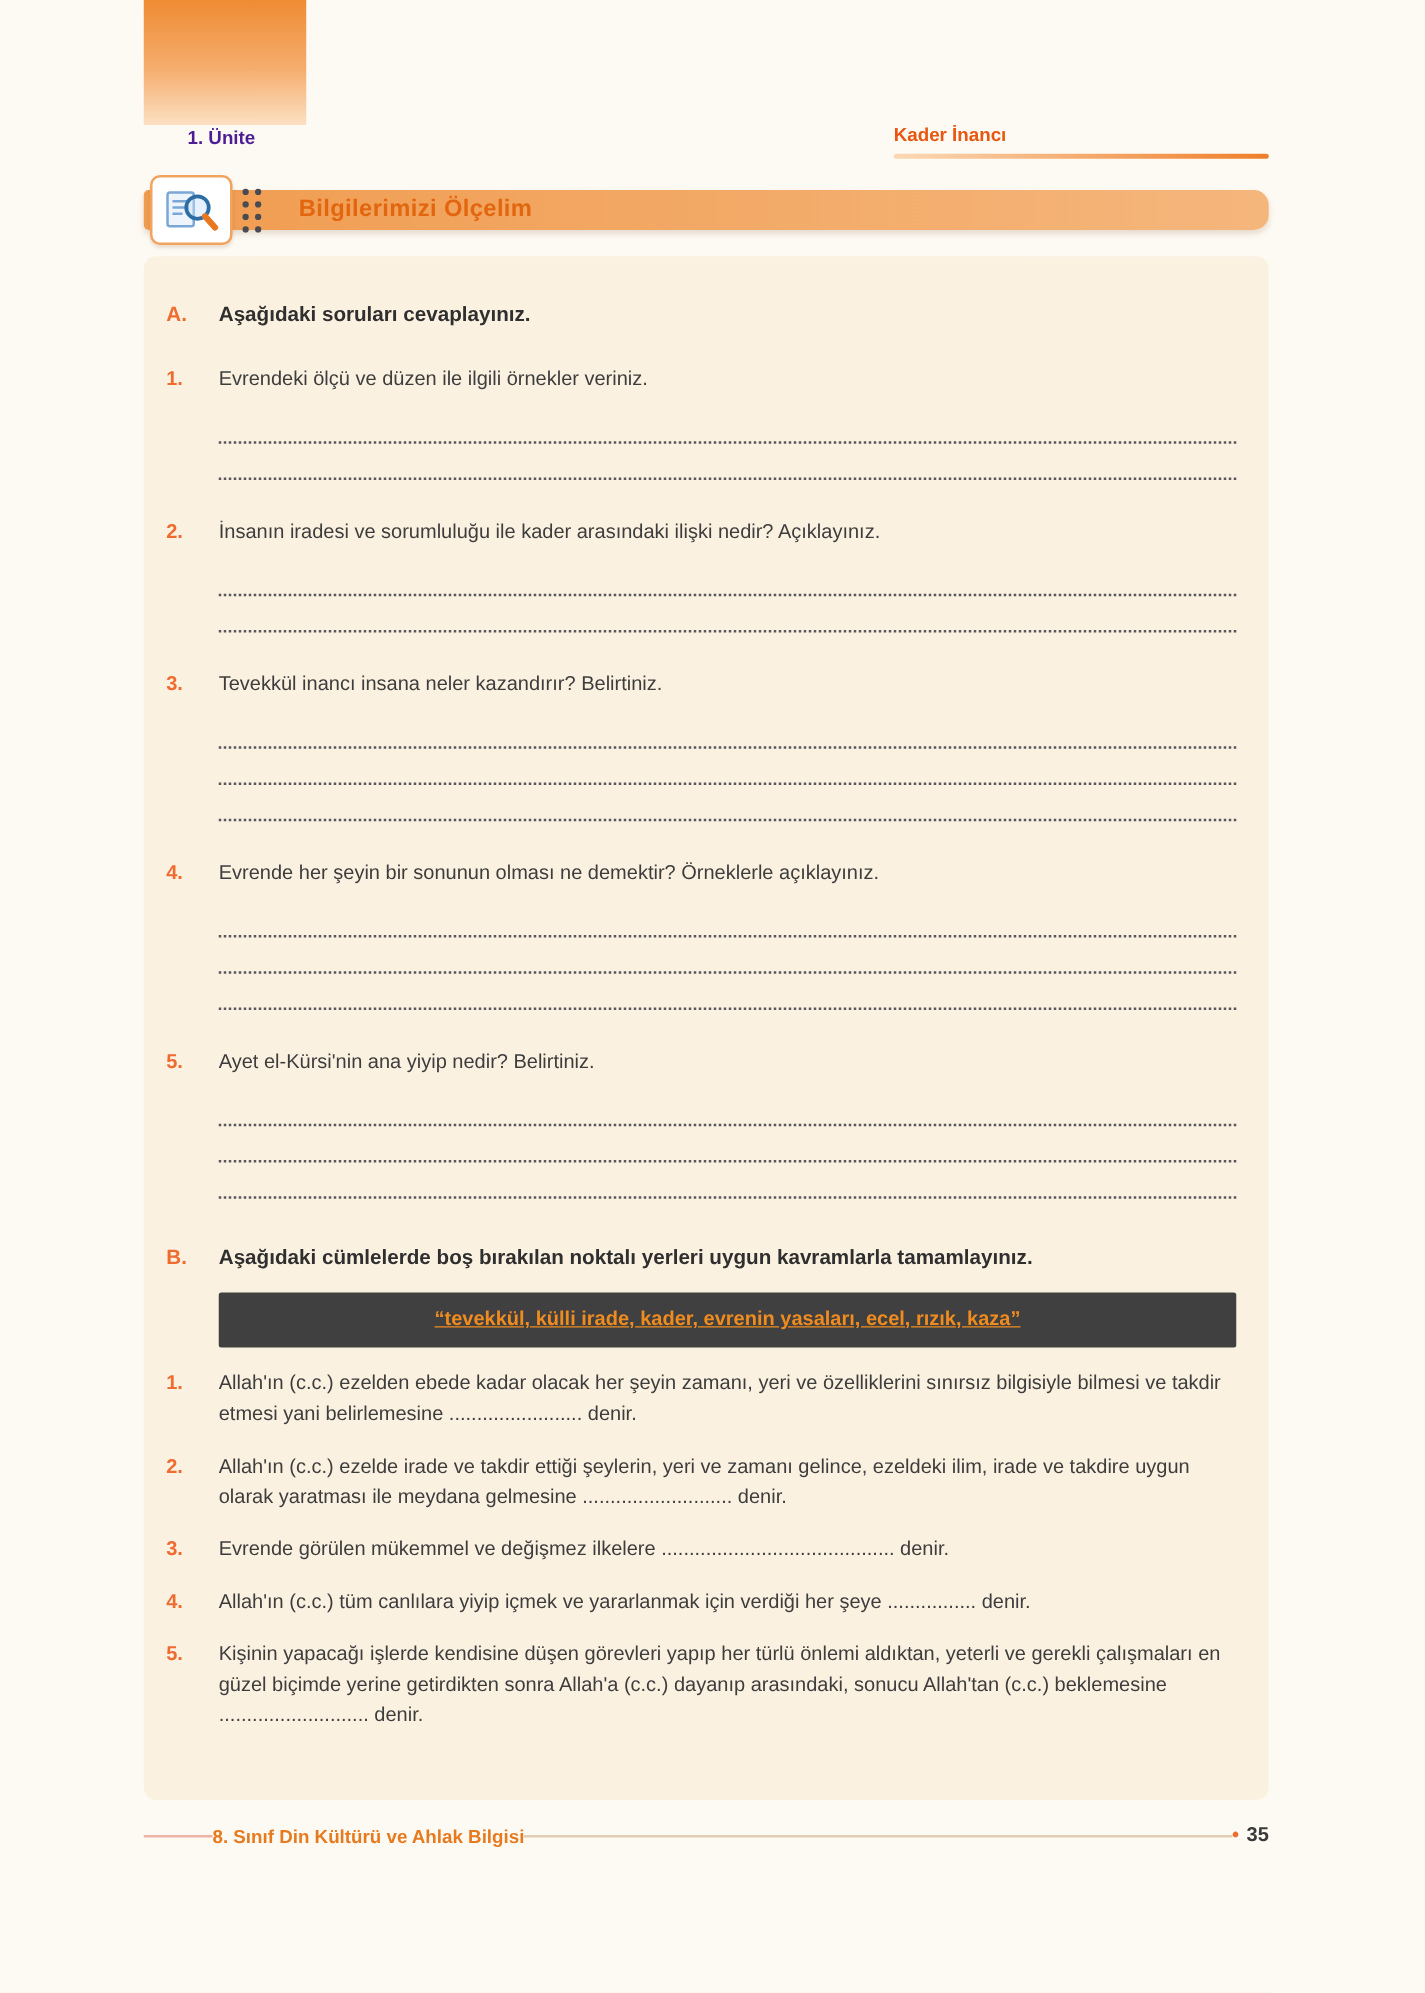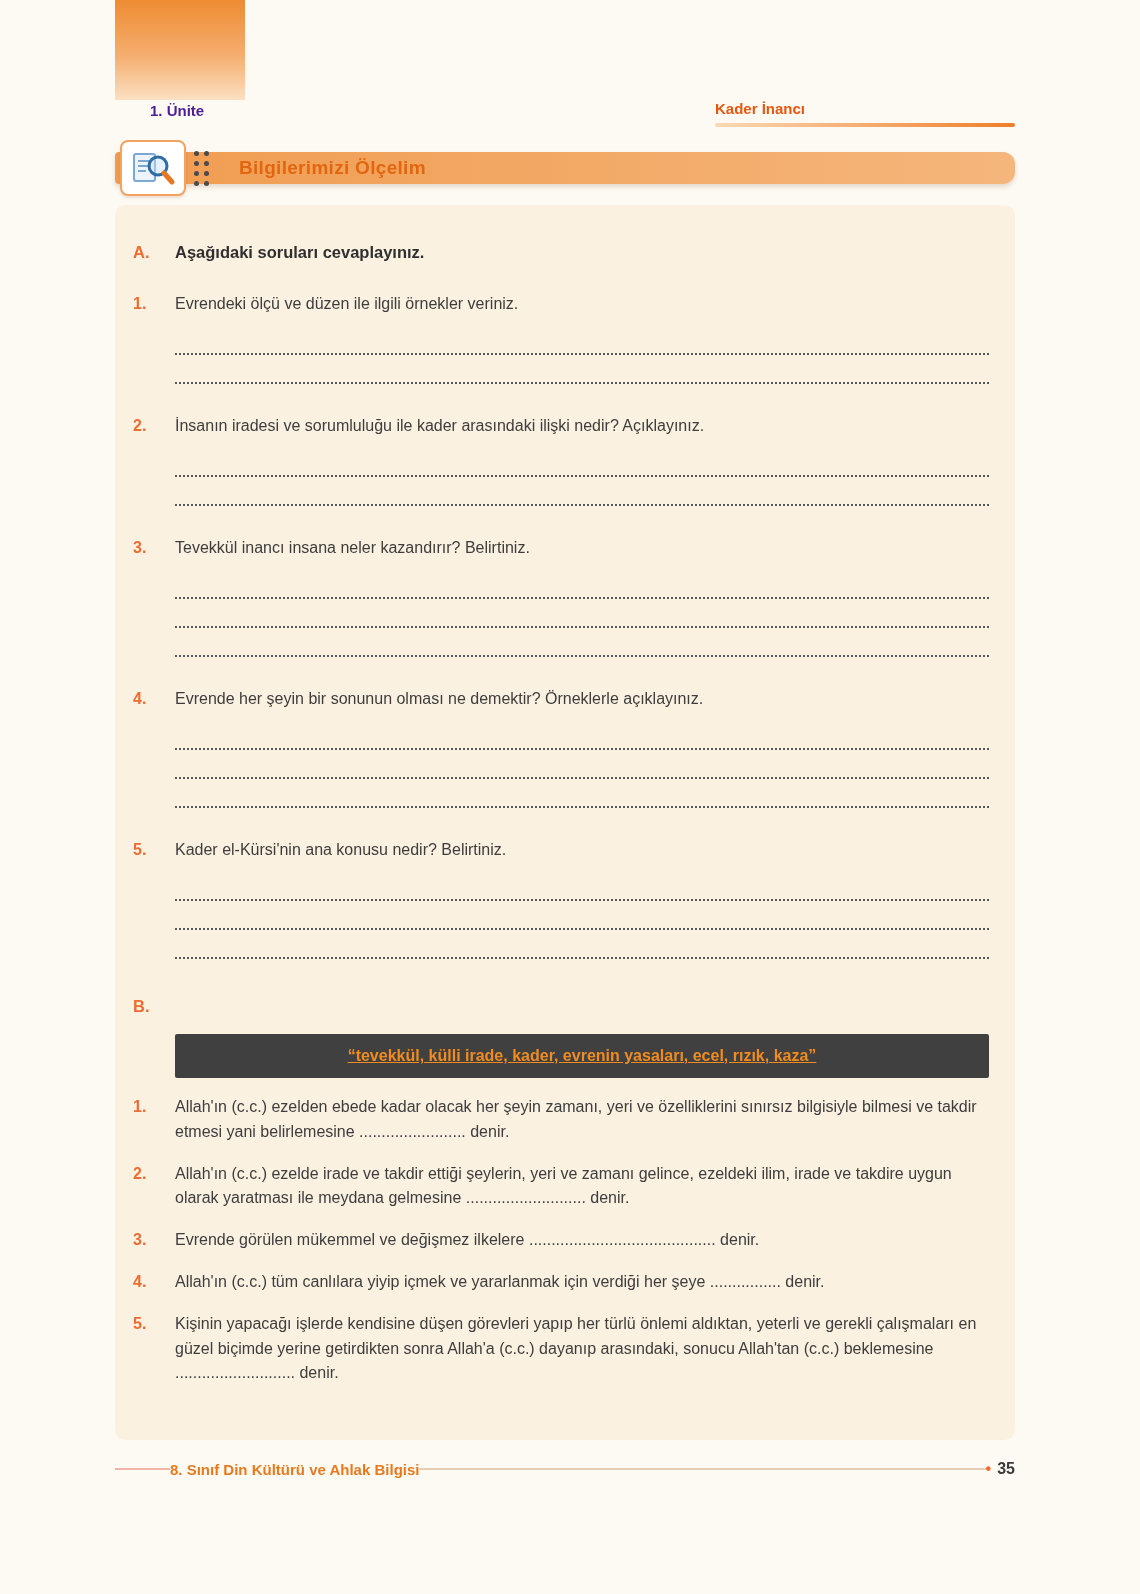--- a/index.html
+++ b/index.html
@@ -191,33 +191,34 @@
         <div class="ans">
           <div class="ans-line"></div>
           <div class="ans-line"></div>
           <div class="ans-line"></div>
         </div>
       </div>
 
       <div class="q">
         <div class="q-row">
           <span class="q-num">5.</span>
-          <span class="q-text">Kader el-Kürsi'nin ana konusu nedir? Belirtiniz.</span>
+          <span class="q-text">Ayet el-Kürsi'nin ana yiyip nedir? Belirtiniz.</span>
         </div>
         <div class="ans">
           <div class="ans-line"></div>
           <div class="ans-line"></div>
           <div class="ans-line"></div>
         </div>
       </div>
     </section>
 
     <section>
       <div class="sec-head b">
         <span class="sec-label">B.</span>
+        <span class="sec-title">Aşağıdaki cümlelerde boş bırakılan noktalı yerleri uygun kavramlarla tamamlayınız.</span>
       </div>
 
       <div class="word-bank">“tevekkül, külli irade, kader, evrenin yasaları, ecel, rızık, kaza”</div>
 
       <div class="b-item">
         <span class="b-num">1.</span>
         <span class="b-text">Allah'ın (c.c.) ezelden ebede kadar olacak her şeyin zamanı, yeri ve özelliklerini sınırsız bilgisiyle bilmesi ve takdir etmesi yani belirlemesine ........................ denir.</span>
       </div>
 
       <div class="b-item">

